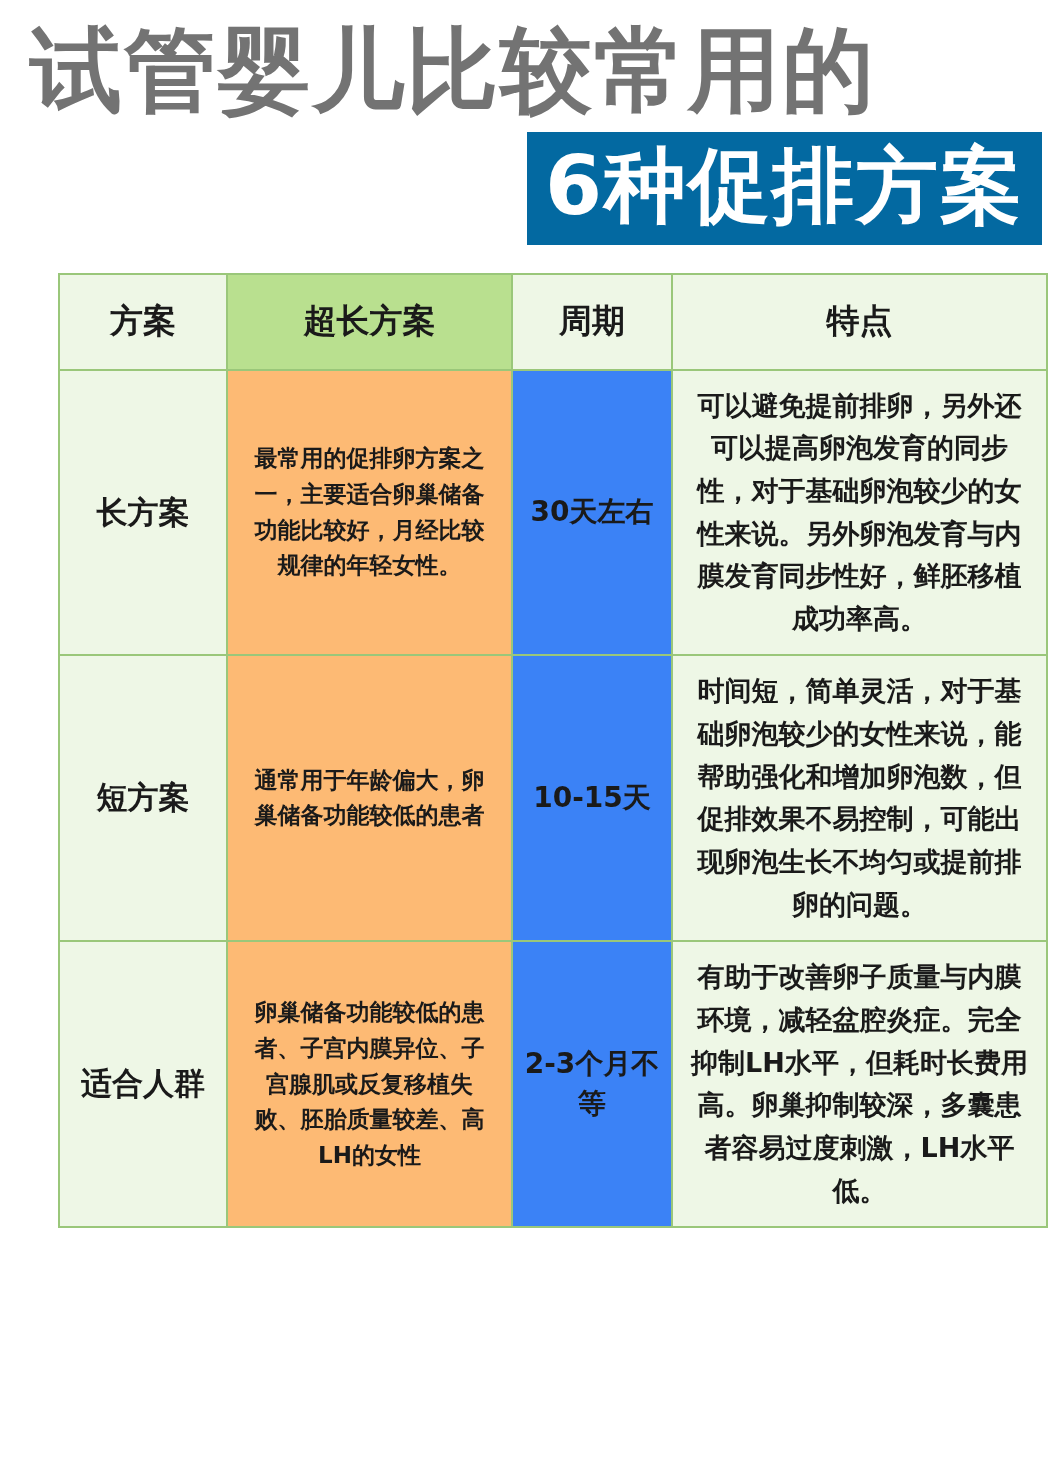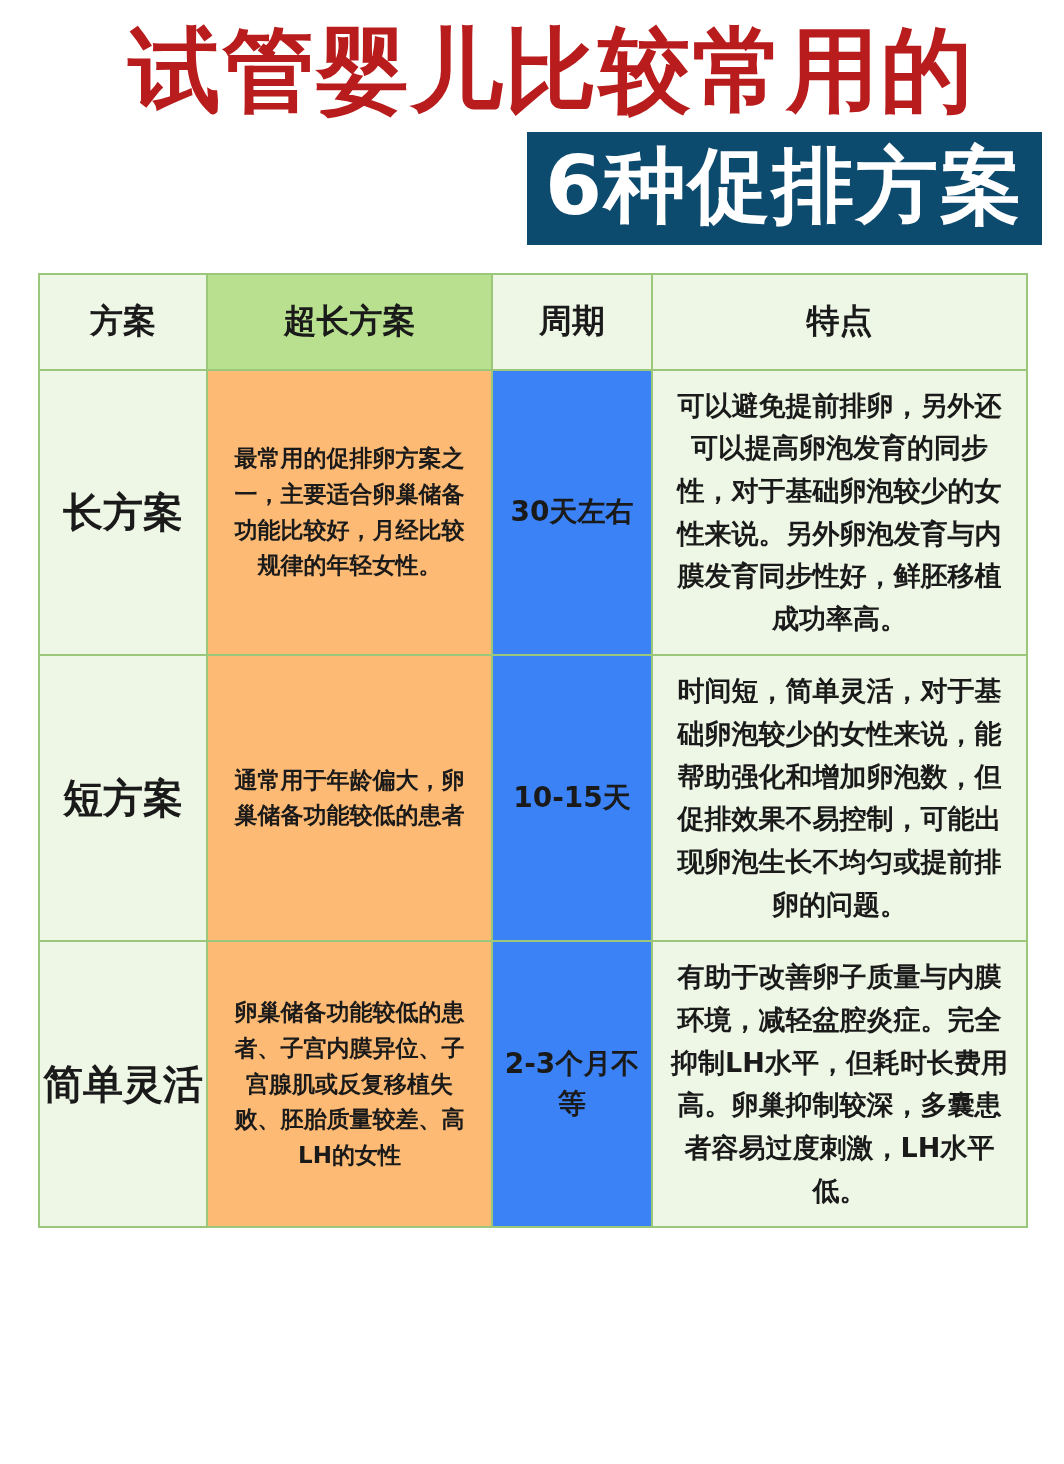--- a/index.html
+++ b/index.html
@@ -23,48 +23,47 @@
 
   
   .title-wrap {
     padding: 18px 0 0 0;
   }
   .title-line1 {
     font-family: "DejaVu Sans", "Liberation Sans", sans-serif;
     font-weight: bold;
     font-size: 92px;
     line-height: 1.15;
-    color: #b91c1c;
-    text-align: center;
+    color: #737373;
+    text-align: left;
     padding-left: 30px;
     letter-spacing: 2px;
     white-space: nowrap;
-    margin-left: 9px;
   }
   .title-line2-row {
     display: flex;
     justify-content: flex-end;
     padding-right: 22px;
     margin-top: 8px;
   }
   .title-line2 {
-    background: #0c4a6e;
+    background: #0369a1;
     color: #ffffff;
     font-family: "DejaVu Sans", "Liberation Sans", sans-serif;
     font-weight: bold;
     font-size: 82px;
     line-height: 1.18;
     padding: 6px 18px 10px 18px;
     letter-spacing: 2px;
     white-space: nowrap;
   }
 
   
   .table-wrap {
-    margin: 28px 38px 0 38px;
+    margin: 28px 38px 0 58px;
   }
   table.plan-table {
     border-collapse: collapse;
     width: 988px;
     table-layout: fixed;
   }
   table.plan-table th,
   table.plan-table td {
     border: 2px solid #9ac77a;
     vertical-align: middle;
@@ -83,21 +82,21 @@
     height: 92px;
     font-size: 33px;
     background: #eef7e6;
   }
   thead th.hl {
     background: #b9e08f;
   }
 
   td.col-plan {
     background: #eef7e6;
-    font-size: 40px;
+    font-size: 31px;
   }
   td.col-people {
     background: #fdba74;
     font-size: 23px;
     line-height: 1.55;
     padding: 14px 16px;
     text-align: center;
   }
   td.col-cycle {
     background: #3b82f6;
@@ -151,21 +150,21 @@
           <td class="col-cycle">30天左右</td>
           <td class="col-feat">可以避免提前排卵，另外还可以提高卵泡发育的同步性，对于基础卵泡较少的女性来说。另外卵泡发育与内膜发育同步性好，鲜胚移植成功率高。</td>
         </tr>
         <tr class="row-short">
           <td class="col-plan">短方案</td>
           <td class="col-people">通常用于年龄偏大，卵巢储备功能较低的患者</td>
           <td class="col-cycle">10-15天</td>
           <td class="col-feat">时间短，简单灵活，对于基础卵泡较少的女性来说，能帮助强化和增加卵泡数，但促排效果不易控制，可能出现卵泡生长不均匀或提前排卵的问题。</td>
         </tr>
         <tr class="row-ultra">
-          <td class="col-plan">简单灵活</td>
+          <td class="col-plan">适合人群</td>
           <td class="col-people">卵巢储备功能较低的患者、子宫内膜异位、子宫腺肌或反复移植失败、胚胎质量较差、高LH的女性</td>
           <td class="col-cycle">2-3个月不等</td>
           <td class="col-feat">有助于改善卵子质量与内膜环境，减轻盆腔炎症。完全抑制LH水平，但耗时长费用高。卵巢抑制较深，多囊患者容易过度刺激，LH水平低。</td>
         </tr>
       </tbody>
     </table>
   </div>
 
 </div>
 

